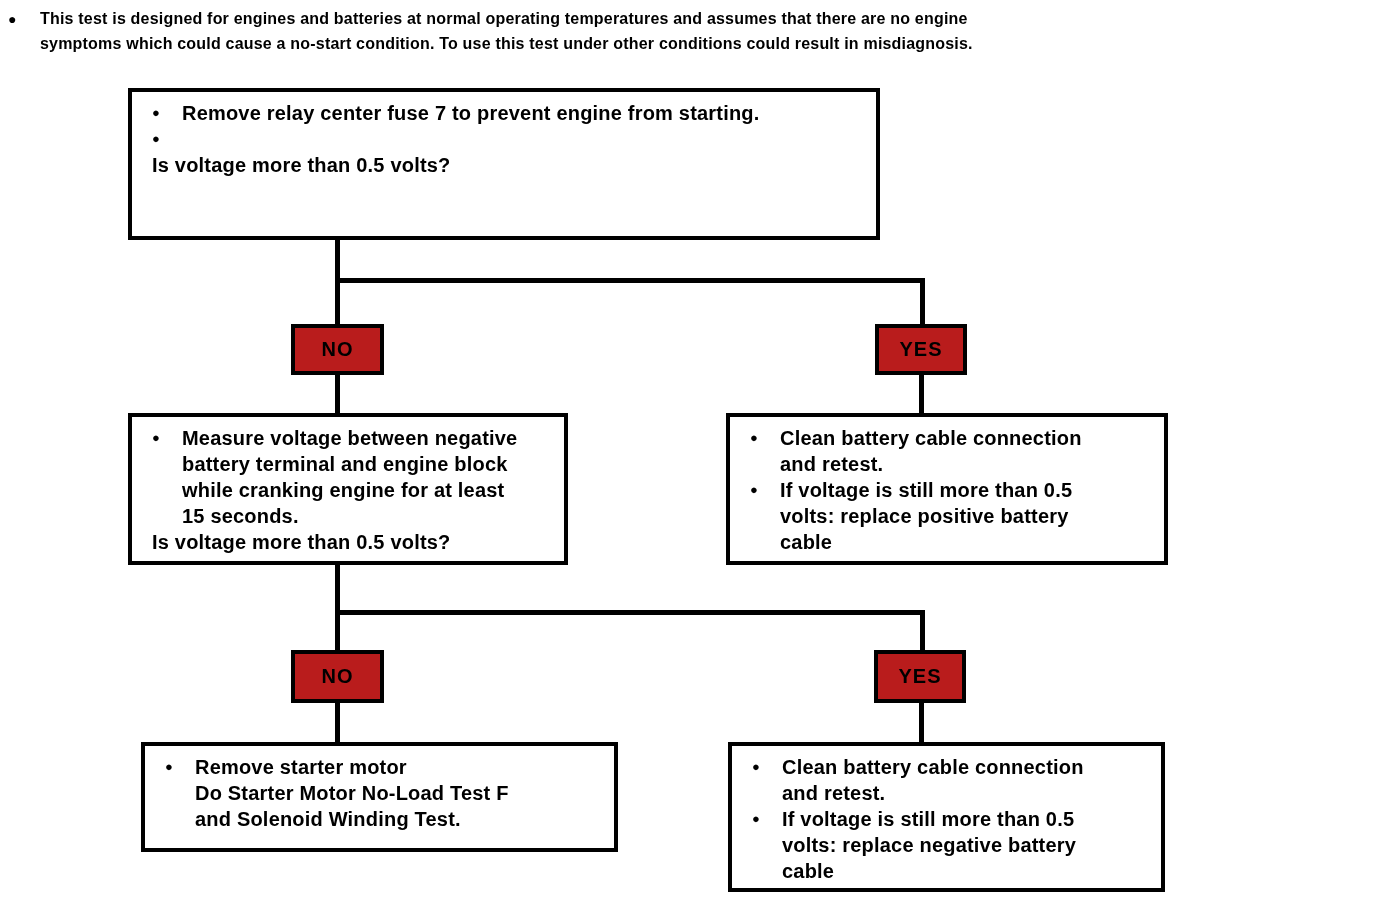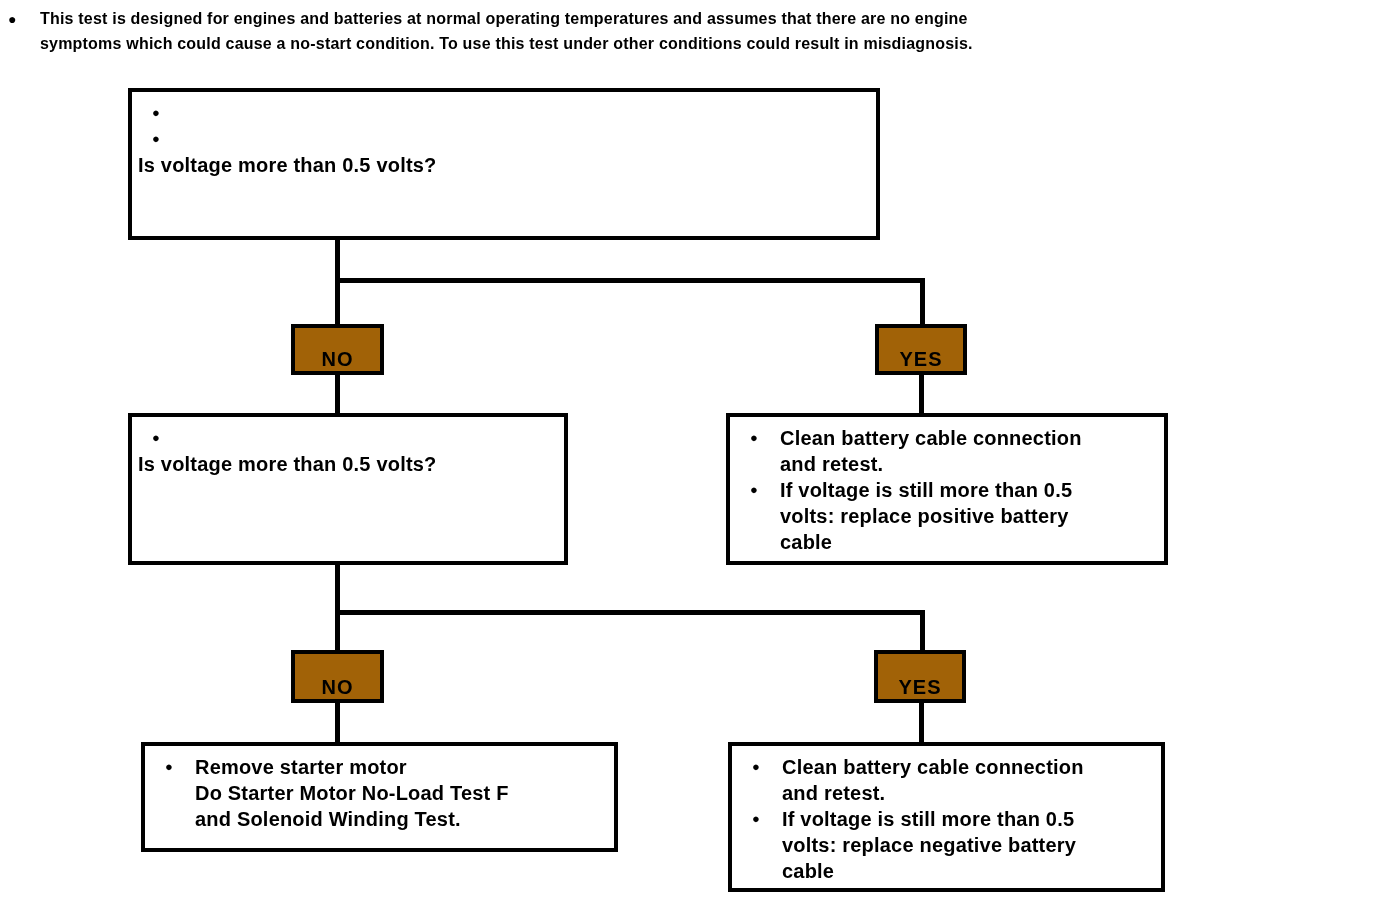--- a/index.html
+++ b/index.html
@@ -52,27 +52,28 @@
     margin-left: 14px;
     width: 30px;
     font-size: 13px;
     line-height: 26px;
   }
   .item-text {
     white-space: pre-line;
   }
   .question {
     white-space: pre-line;
+    margin-left: 14px;
   }
   .decision {
     position: absolute;
     border: 4px solid #000000;
-    background: #a16207;
+    background: #b91c1c;
     display: flex;
-    align-items: flex-end;
+    align-items: center;
     justify-content: center;
     font-size: 20px;
     letter-spacing: 1px;
   }
   .line {
     position: absolute;
     background: #000000;
   }
 </style>
 </head>
@@ -82,20 +83,21 @@
 
   <div class="note">
     <span class="bullet">●</span>
     <span class="note-text">This test is designed for engines and batteries at normal operating temperatures and assumes that there are no engine
 symptoms which could cause a no-start condition. To use this test under other conditions could result in misdiagnosis.</span>
   </div>
 
   <div class="box" style="left:128px; top:88px; width:752px; height:152px;">
     <div class="item">
       <span class="bullet">●</span>
+      <span class="item-text">Remove relay center fuse 7 to prevent engine from starting.</span>
     </div>
     <div class="item">
       <span class="bullet">●</span>
     </div>
     <div class="question">Is voltage more than 0.5 volts?</div>
   </div>
 
   <div class="line" style="left:335px; top:240px; width:5px; height:88px;"></div>
   <div class="line" style="left:335px; top:278px; width:590px; height:5px;"></div>
   <div class="line" style="left:920px; top:281px; width:5px; height:47px;"></div>
@@ -106,20 +108,24 @@
   <div class="decision" style="left:875px; top:324px; width:92px; height:51px;">
     <span>YES</span>
   </div>
 
   <div class="line" style="left:335px; top:375px; width:5px; height:39px;"></div>
   <div class="line" style="left:919px; top:375px; width:5px; height:39px;"></div>
 
   <div class="box" style="left:128px; top:413px; width:440px; height:152px;">
     <div class="item">
       <span class="bullet">●</span>
+      <span class="item-text">Measure voltage between negative
+battery terminal and engine block
+while cranking engine for at least
+15 seconds.</span>
     </div>
     <div class="question">Is voltage more than 0.5 volts?</div>
   </div>
 
   <div class="box" style="left:726px; top:413px; width:442px; height:152px;">
     <div class="item">
       <span class="bullet">●</span>
       <span class="item-text">Clean battery cable connection
 and retest.</span>
     </div>

